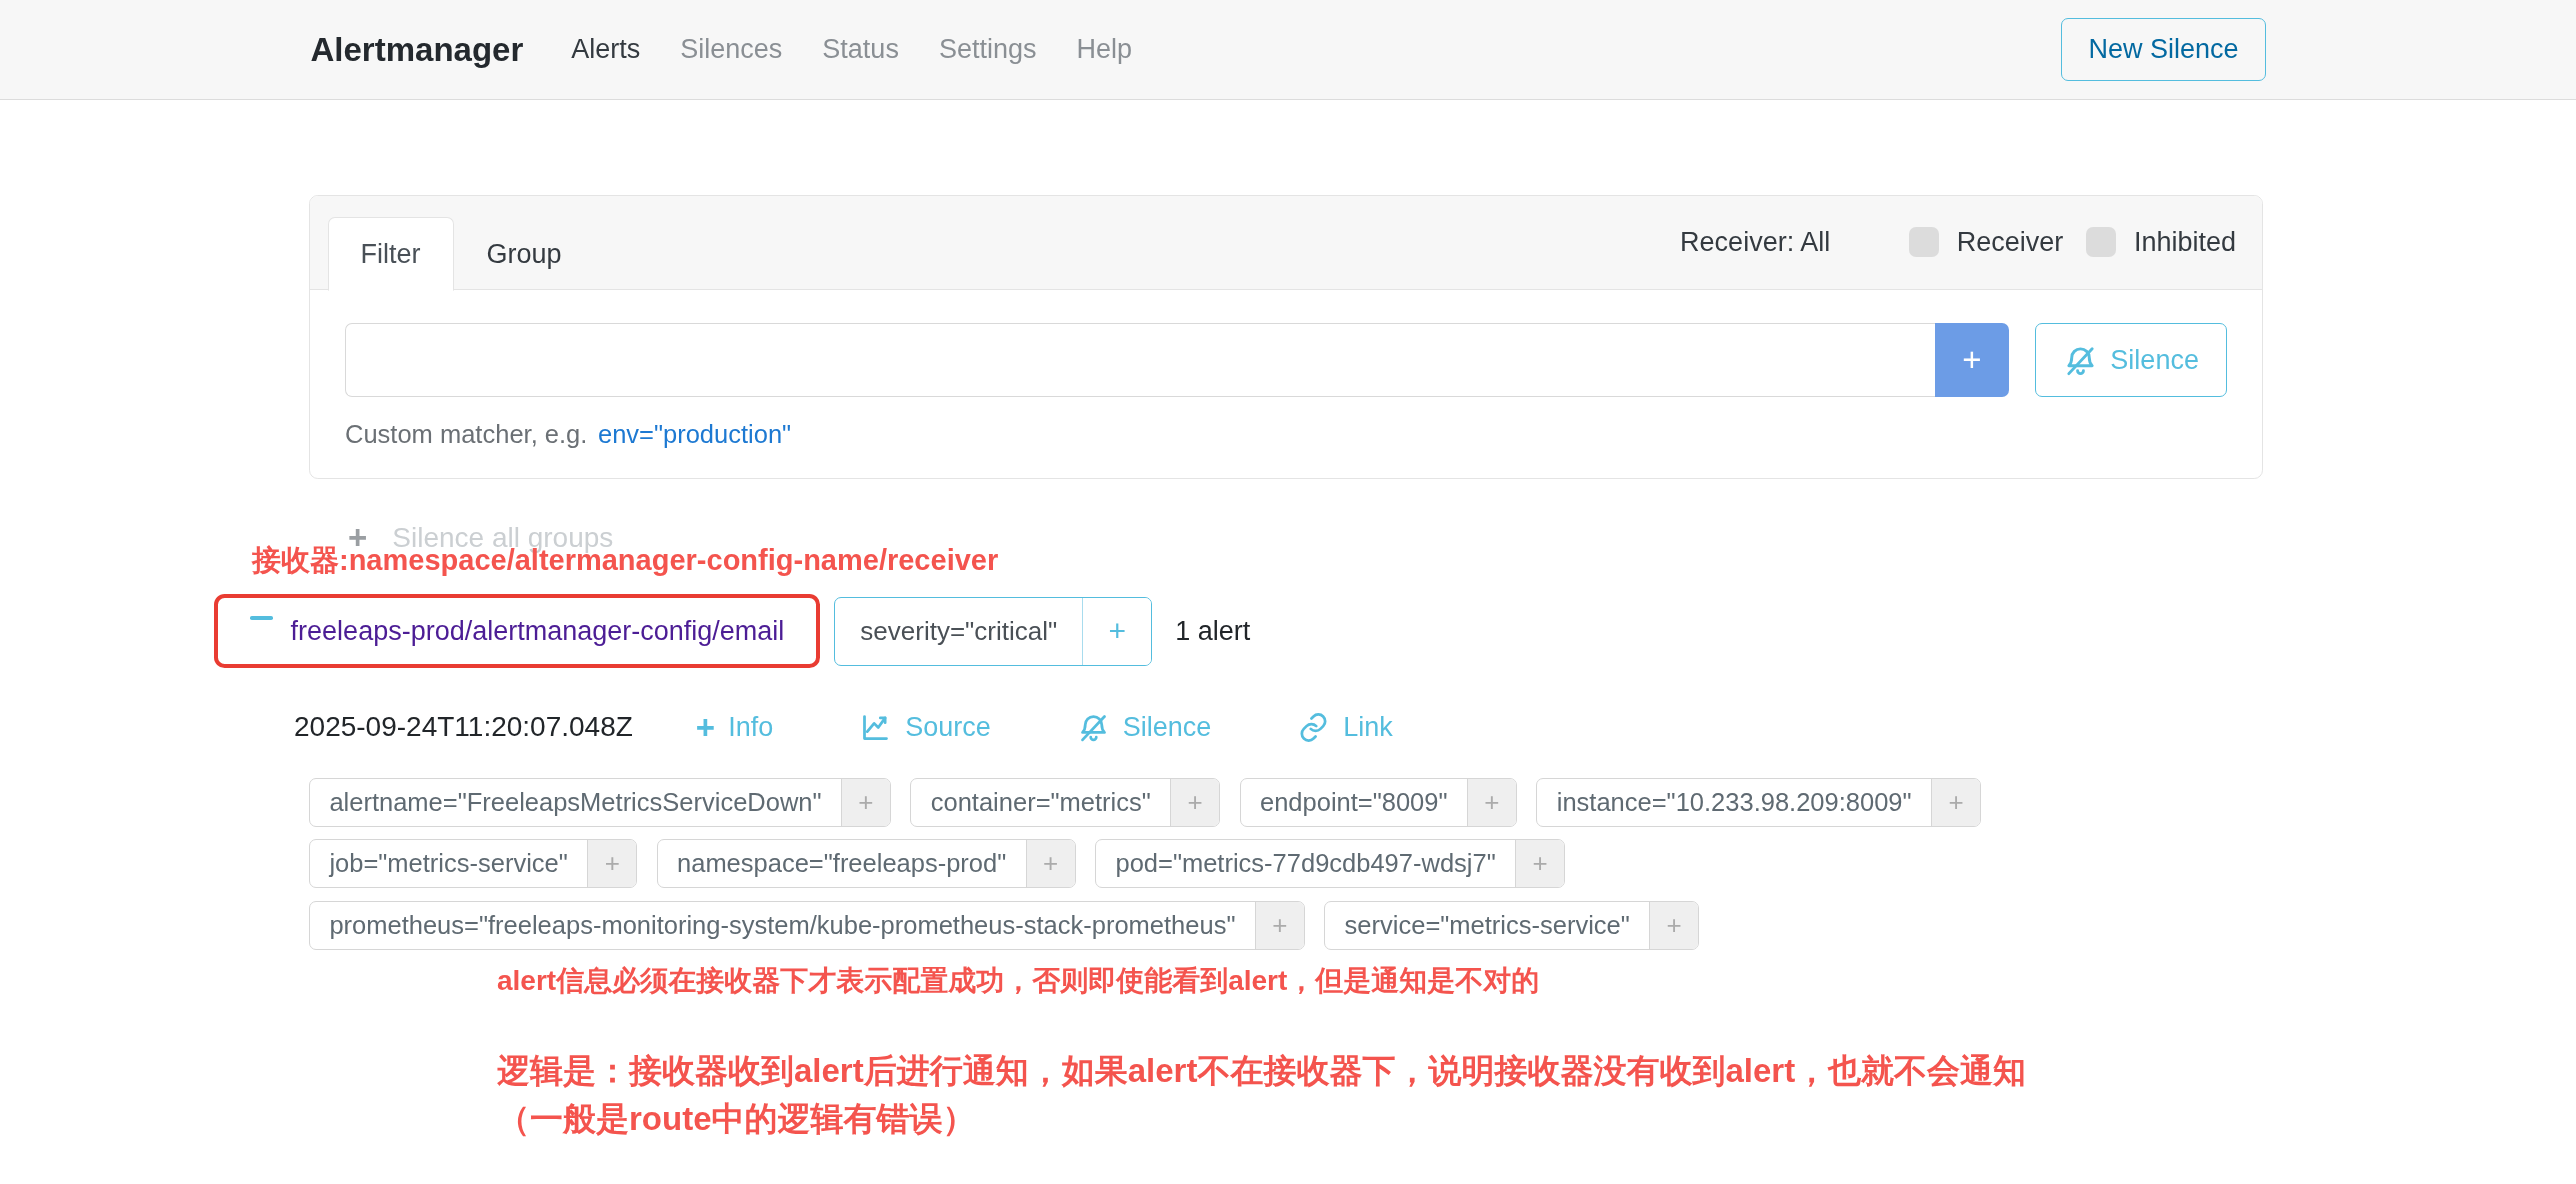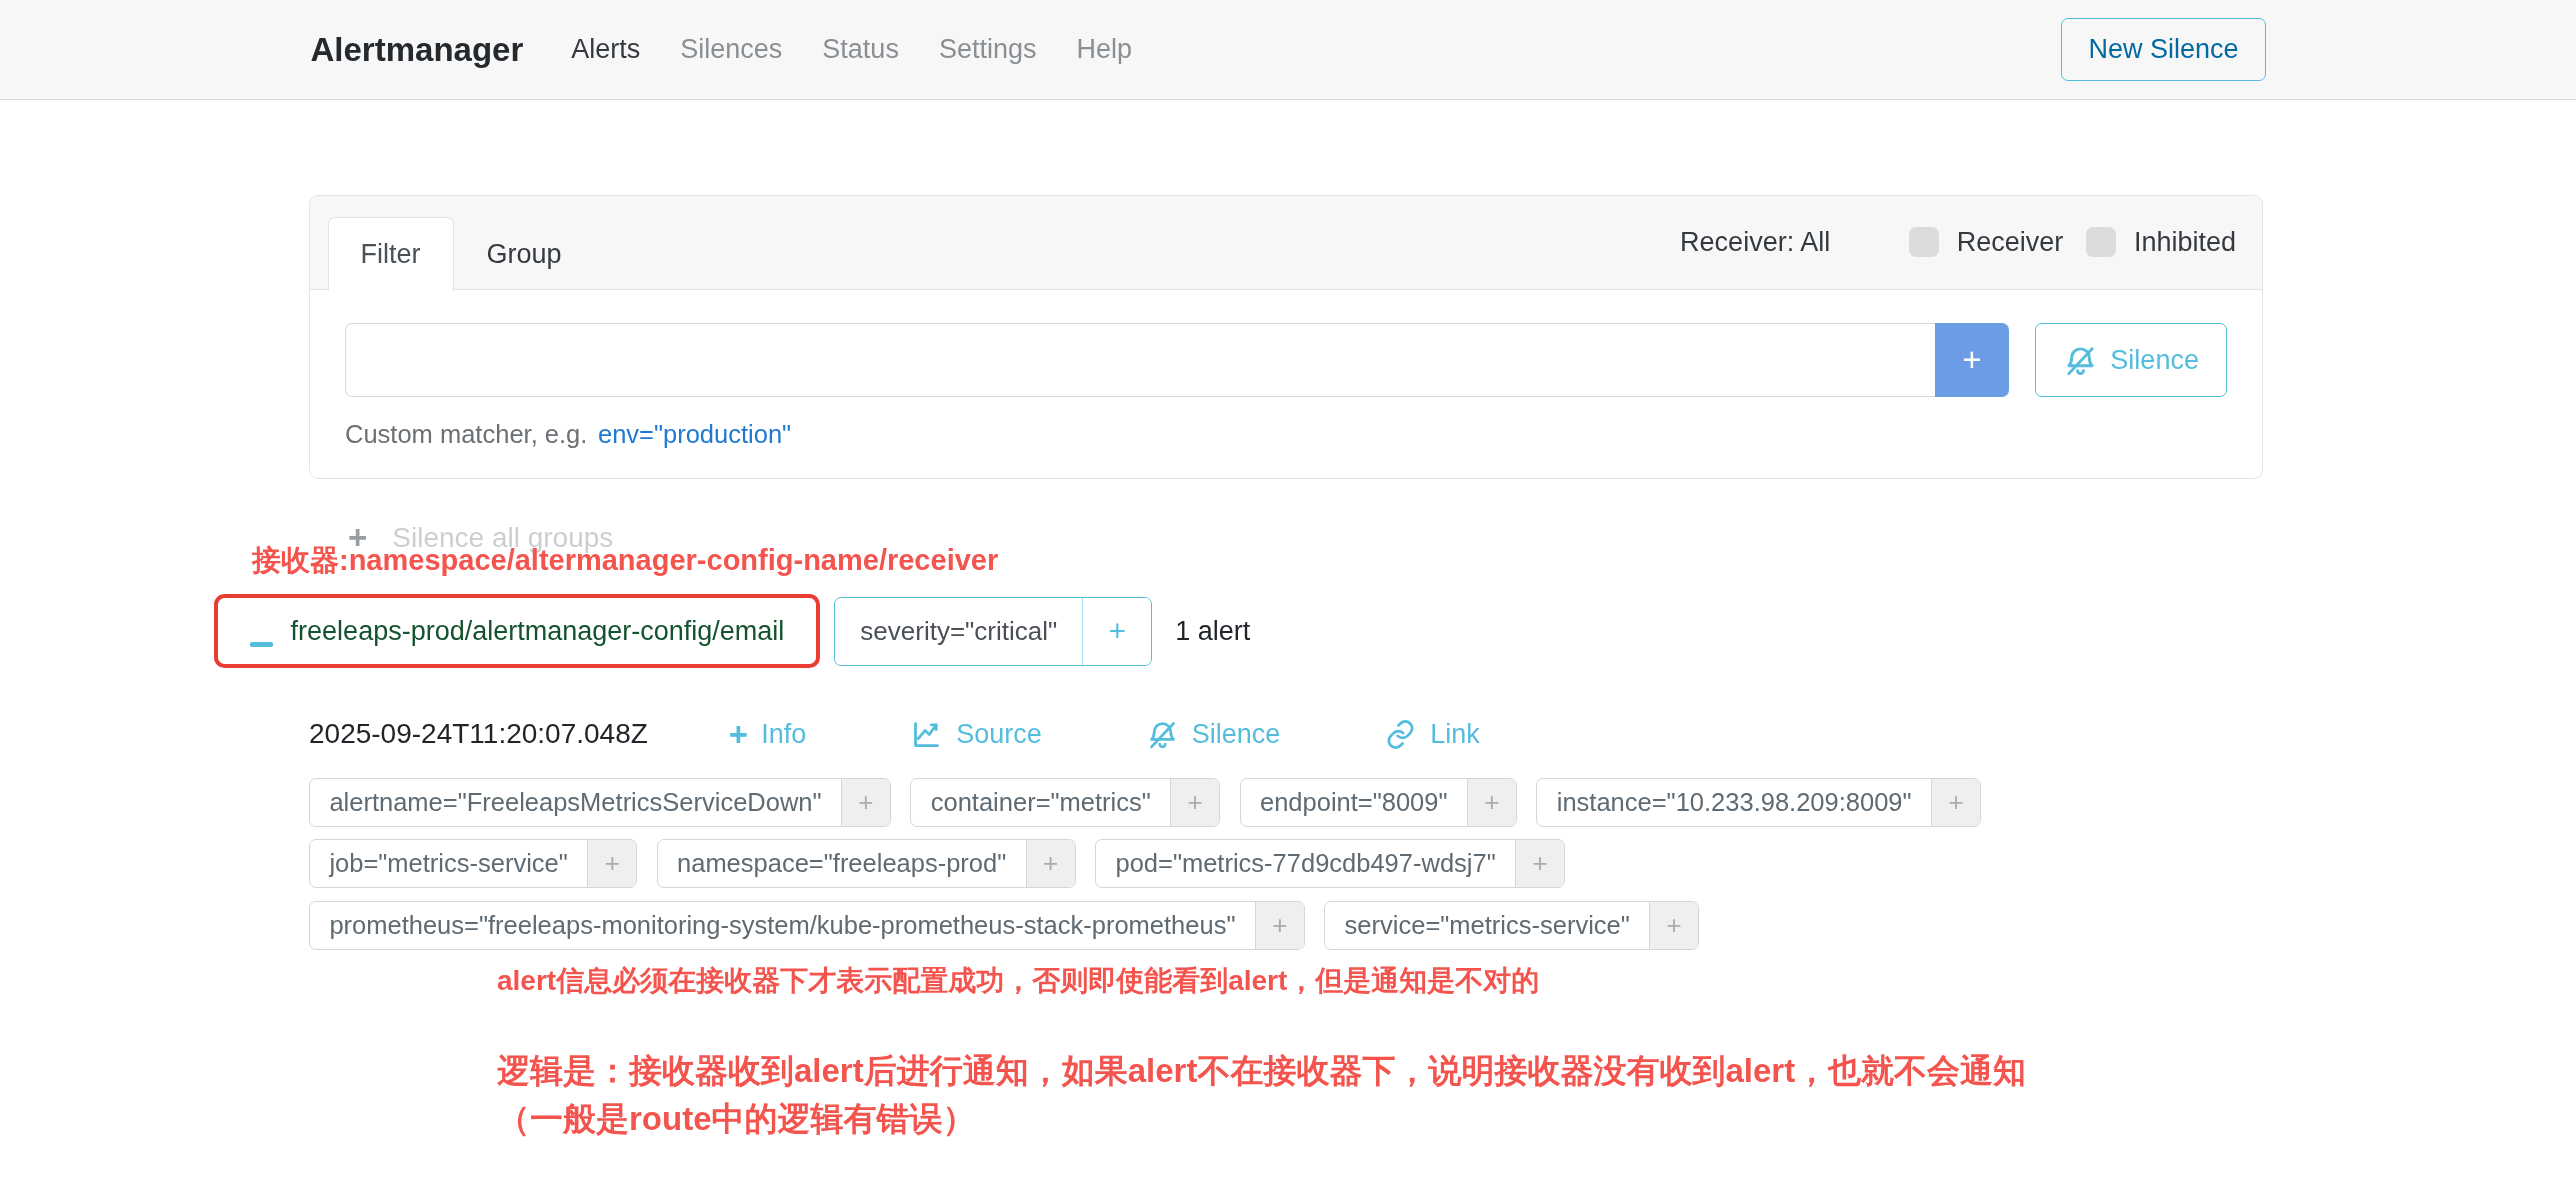--- a/index.html
+++ b/index.html
@@ -175,26 +175,26 @@
   .red-box {
     border: 4.4px solid #e93c32;
     border-radius: 10.6px;
     height: 74px;
     display: flex;
     align-items: center;
     background: #ffffff;
   }
   .receiver-btn {
     display: flex;
-    align-items: flex-end;
+    align-items: flex-start;
     gap: 17.6px;
     padding: 0 32px;
     background: transparent;
     border: none;
-    color: #14532d;
+    color: #4c1d95;
     font-size: 27px;
     font-family: inherit;
     cursor: pointer;
   }
   .minus-icon { width: 23px; height: 4.4px; background: #54bdde; border-radius: 1.8px; }
   .severity-group {
     margin-left: 14px;
     height: 69px;
     border: 1.8px solid #54bdde;
     border-radius: 7px;
@@ -217,25 +217,24 @@
     color: #54bdde;
     font-size: 30px;
     font-family: inherit;
     cursor: pointer;
   }
   .alert-count { margin-left: 23px; font-size: 27px; font-weight: 500; color: #212529; }
 
   
   .alert-header {
     position: absolute;
-    left: 309px; top: 711px;
+    left: 294px; top: 711px;
     height: 46px;
     display: flex;
-    align-items: center;
-    gap: 18px;
+    align-items: flex-start;
   }
   .timestamp { font-size: 28px; color: #212529; margin-right: 63px; }
   .action-link {
     display: flex;
     align-items: center;
     gap: 13px;
     color: #54bdde;
     font-size: 27px;
     text-decoration: none;
     margin-right: 86px;

